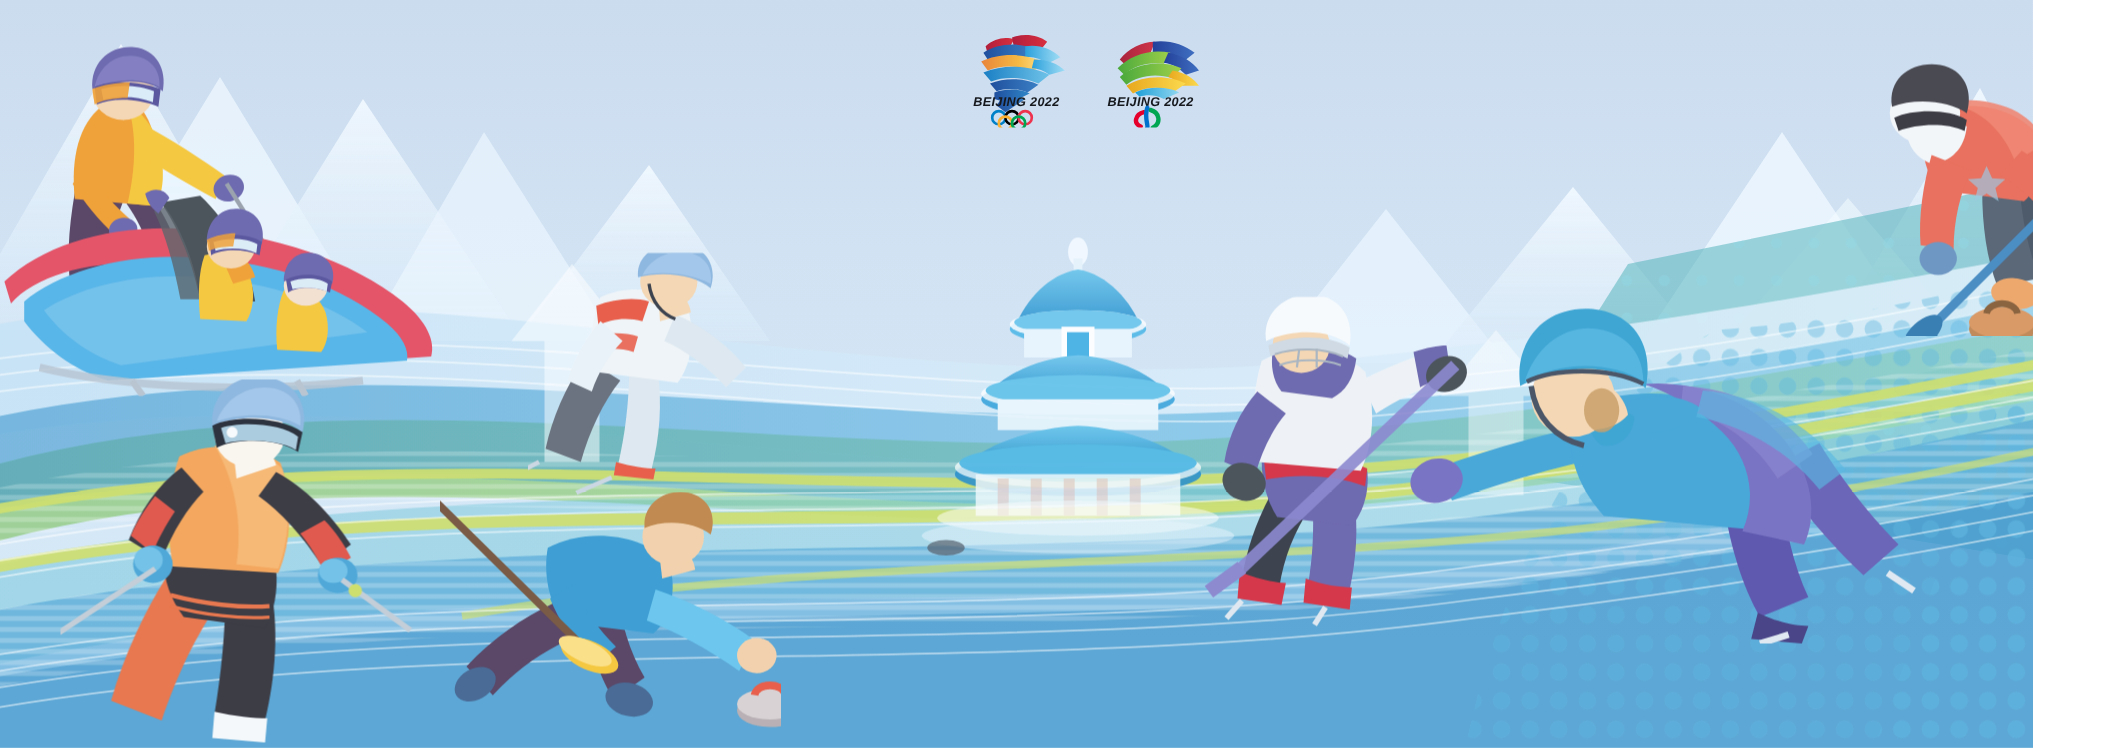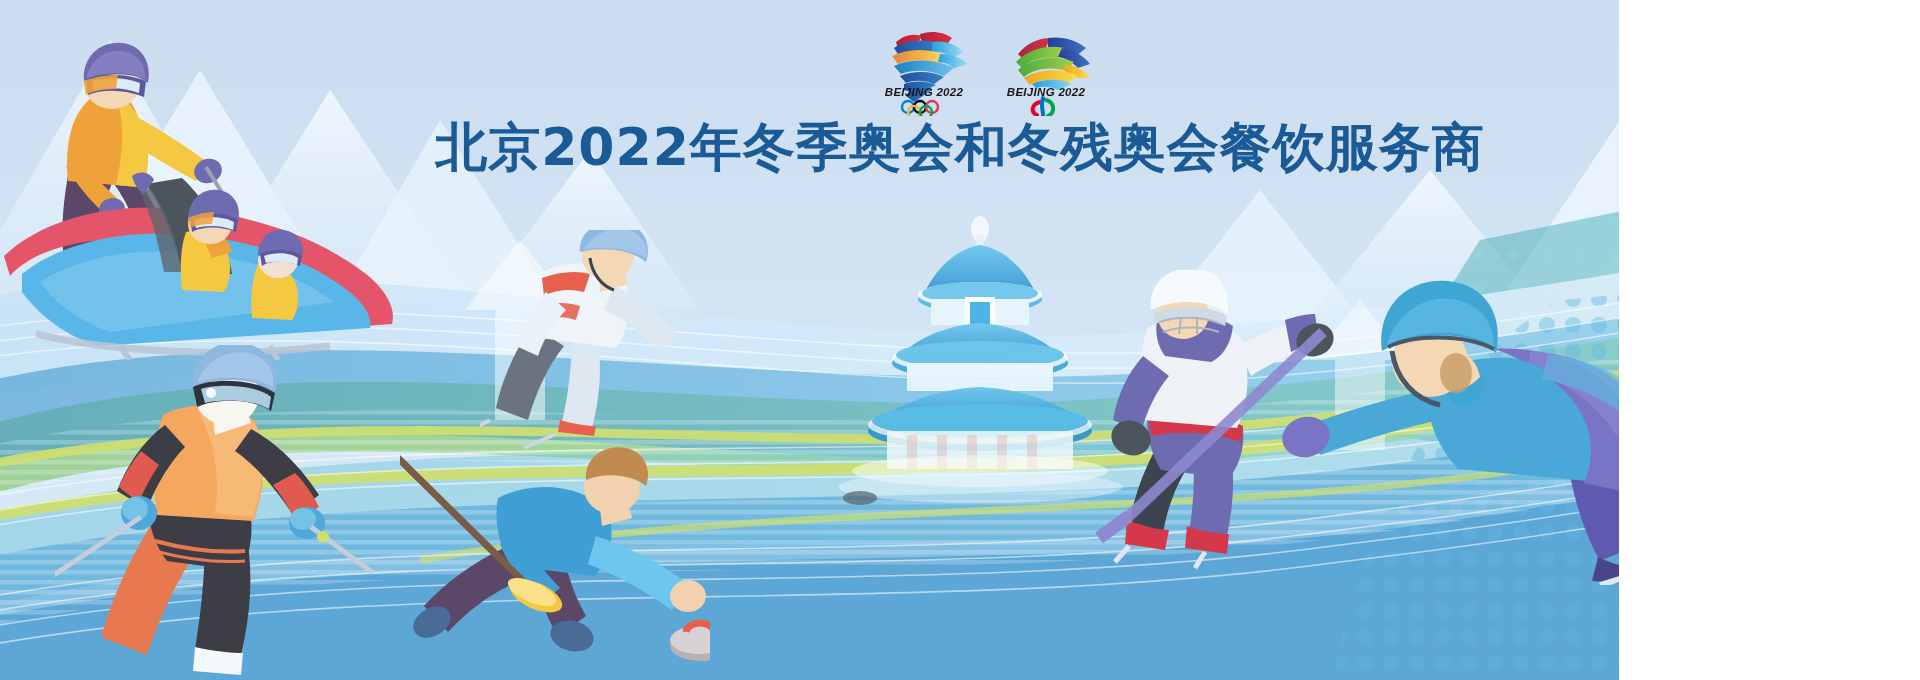--- a/index.html
+++ b/index.html
@@ -1,17 +1,17 @@
 <!DOCTYPE html>
 <html><head>
 <meta charset="utf-8">
 <style>
   html,body{margin:0;padding:0;}
   body{width:1920px;height:680px;overflow:hidden;font-family:"Liberation Sans",sans-serif;}
-  #banner{position:relative;width:1619px;height:680px;overflow:hidden;
+  #banner{position:relative;width:1848px;height:680px;overflow:hidden;
           background:linear-gradient(180deg,#cfdff1 0%,#d2e4f4 45%,#d6eaf8 100%);}
   .layer{position:absolute;left:0;top:0;width:1920px;height:680px;}
   .art{position:absolute;left:0;top:0;}
 
   
   #emblems{position:absolute;left:870px;top:24px;width:230px;height:92px;
            display:flex;gap:14px;align-items:flex-start;}
   .emblem{width:108px;height:92px;position:relative;}
 
   
@@ -561,15 +561,14 @@
 
         <g fill="none" stroke-width="4" stroke-linecap="round">
           <path d="M48,78 C40,80 38,88 45,91" stroke="#e4002b"></path>
           <path d="M54,76 C62,78 64,88 56,92" stroke="#00a651"></path>
           <path d="M51,74 C48,82 52,90 51,92" stroke="#0072ce"></path>
         </g>
       </svg>
     </div>
   </div>
 
-  <div id="title">北京2022年冬季奥会和冬残奥会餐饮服务商</div>
 
 </div>
 
 </body></html>

